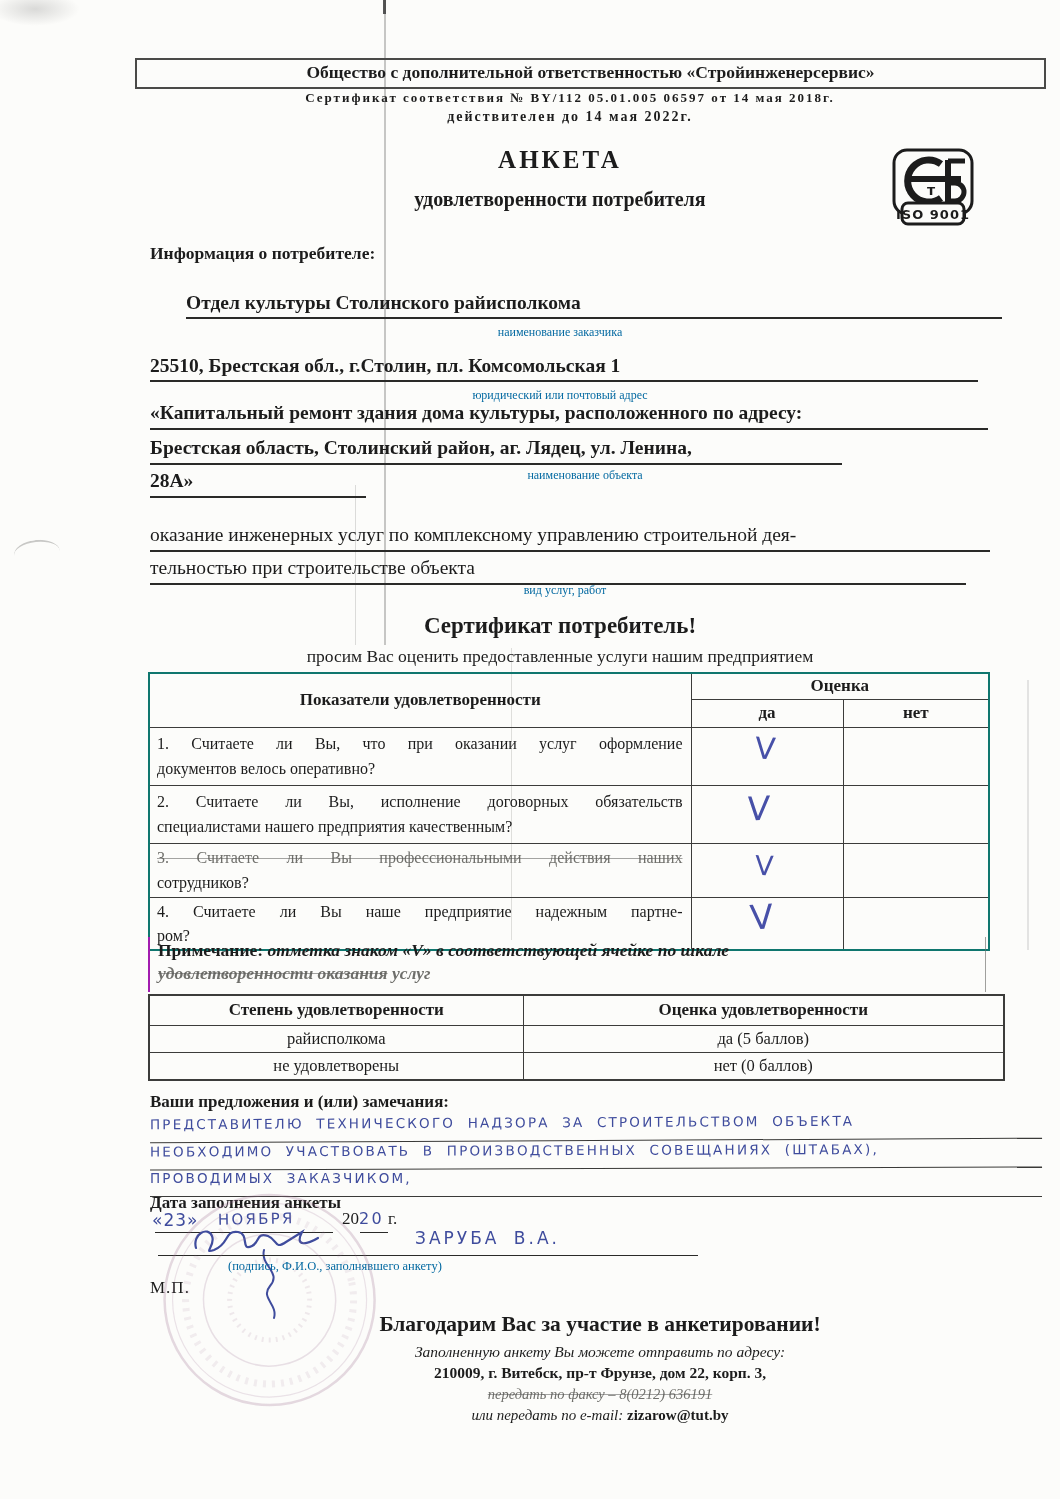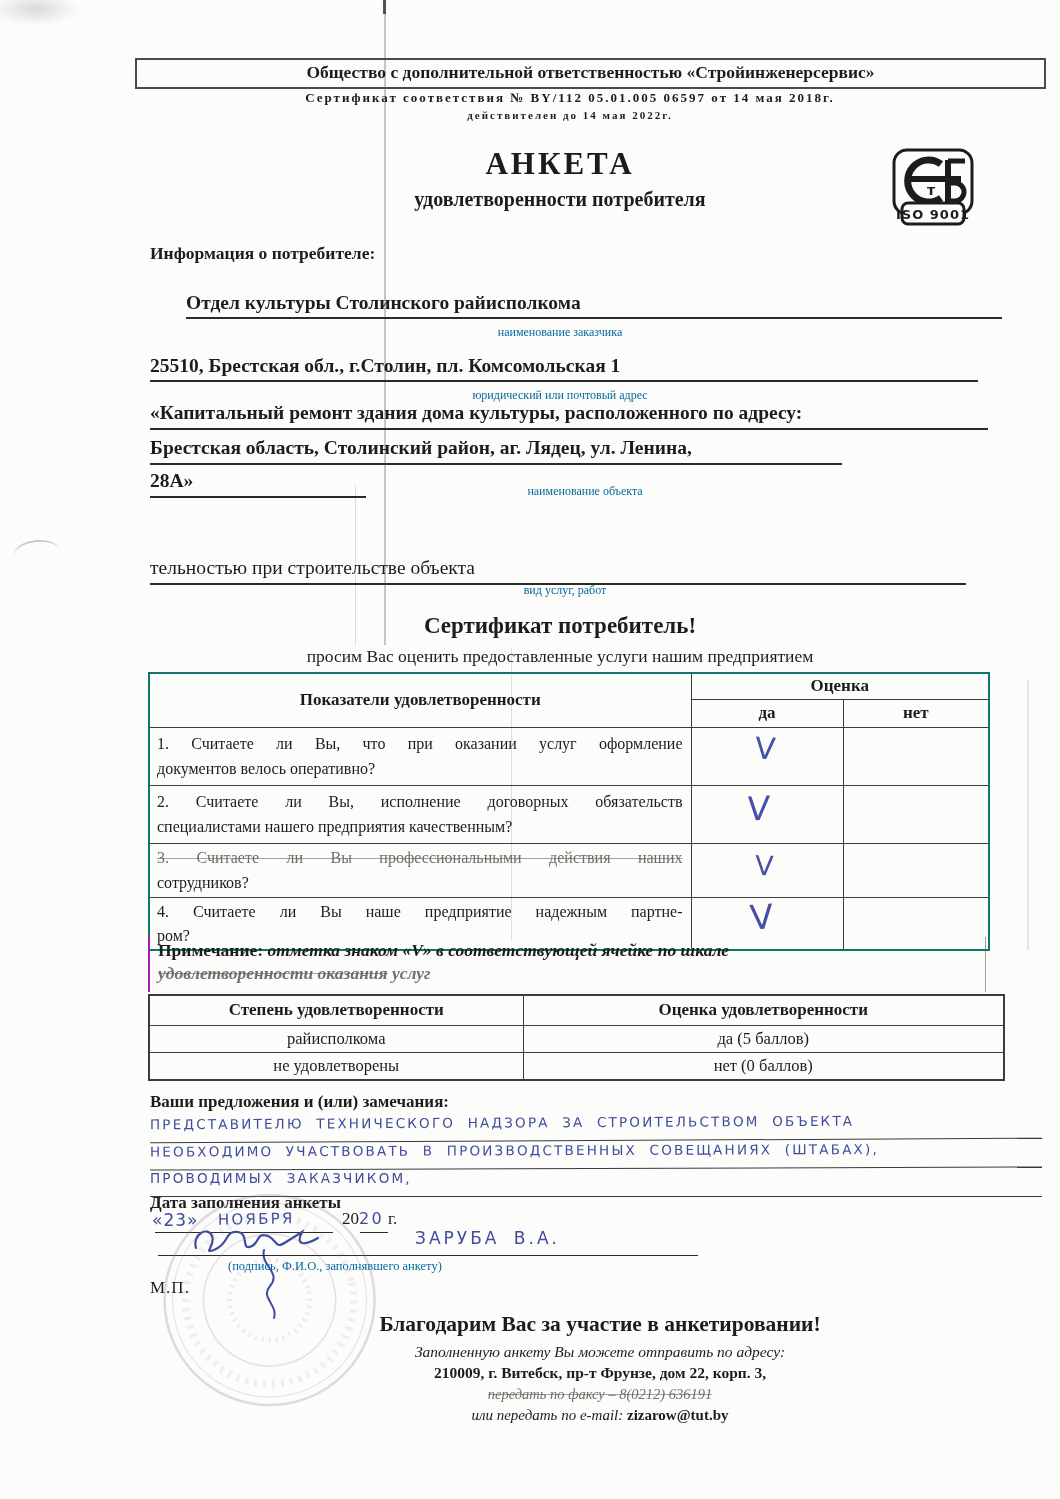--- a/index.html
+++ b/index.html
@@ -47,23 +47,23 @@
   <div class="fold" style="left:383px;top:0;height:14px;background:#444;width:2.5px;opacity:.9;"></div>
   <div class="fold" style="left:355px;top:485px;height:160px;opacity:.3;width:1px;"></div>
   <div class="fold" style="left:511px;top:648px;height:292px;opacity:.28;width:1px;"></div>
   <div class="fold" style="left:1027px;top:680px;height:270px;opacity:.22;"></div>
   <div class="arc" style="left:14px;top:540px;"></div>
 
   <div class="abs" style="left:135px;top:58px;width:907px;height:27px;border:2px solid #4a4a48;">
     <div class="b ctr" style="font-size:17.5px;padding-top:2px;">Общество с дополнительной ответственностью «Стройинженерсервис»</div>
   </div>
   <div class="abs b ctr" style="left:135px;top:90px;width:870px;font-size:13px;letter-spacing:2px;">Сертификат соответствия № BY/112 05.01.005 06597 от 14 мая 2018г.</div>
-  <div class="abs b ctr" style="left:135px;top:109px;width:870px;font-size:11px;letter-spacing:2px;">действителен до 14 мая 2022г.</div>
-
-  <div class="abs b ctr" style="left:135px;top:146px;width:850px;font-size:31px;letter-spacing:3px;">АНКЕТА</div>
+  <div class="abs b ctr" style="left:135px;top:109px;width:870px;font-size:14px;letter-spacing:2px;">действителен до 14 мая 2022г.</div>
+
+  <div class="abs b ctr" style="left:135px;top:146px;width:850px;font-size:25px;letter-spacing:3px;">АНКЕТА</div>
   <div class="abs b ctr" style="left:135px;top:188px;width:850px;font-size:20px;">удовлетворенности потребителя</div>
 
   <div class="abs" style="left:891px;top:147px;width:84px;height:84px;">
     <svg width="84" height="84" viewBox="0 0 84 84">
       <rect x="3" y="3" width="78" height="64" rx="13" fill="none" stroke="#1c1c1c" stroke-width="3"></rect>
       <path d="M50 17 A21 21 0 1 0 50 51" fill="none" stroke="#1c1c1c" stroke-width="7"></path>
       <line x1="16" y1="32" x2="70" y2="32" stroke="#1c1c1c" stroke-width="6"></line>
       <line x1="57" y1="13" x2="57" y2="55" stroke="#1c1c1c" stroke-width="6"></line>
       <line x1="57" y1="14" x2="74" y2="14" stroke="#1c1c1c" stroke-width="5"></line>
       <path d="M57 36 h7 a9 9 0 0 1 0 18 h-7" fill="none" stroke="#1c1c1c" stroke-width="5"></path>
@@ -77,22 +77,23 @@
 
   <div class="abs ul b" style="left:186px;top:292px;width:816px;font-size:19.5px;padding-bottom:3px;">Отдел культуры Столинского райисполкома</div>
   <div class="abs caption ctr" style="left:135px;top:325px;width:850px;">наименование заказчика</div>
 
   <div class="abs ul b" style="left:150px;top:355px;width:828px;font-size:19.5px;padding-bottom:3px;">25510, Брестская обл., г.Столин, пл. Комсомольская  1</div>
   <div class="abs caption ctr" style="left:135px;top:388px;width:850px;">юридический или почтовый адрес</div>
 
   <div class="abs ul b" style="left:150px;top:402px;width:838px;font-size:19.5px;padding-bottom:4px;">«Капитальный ремонт здания дома культуры, расположенного по адресу:</div>
   <div class="abs ul b" style="left:150px;top:437px;width:692px;font-size:19.5px;padding-bottom:4px;">Брестская область, Столинский район, аг. Лядец, ул. Ленина,</div>
   <div class="abs ul b" style="left:150px;top:470px;width:216px;font-size:19.5px;padding-bottom:4px;">28А»</div>
-  <div class="abs caption ctr" style="left:160px;top:484px;width:850px;">наименование объекта</div>
-
+  <div class="abs caption ctr" style="left:160px;top:468px;width:850px;">наименование объекта</div>
+
+  <div class="abs ul" style="left:150px;top:524px;width:840px;font-size:19.5px;padding-bottom:4px;">оказание инженерных услуг по комплексному управлению строительной дея-</div>
   <div class="abs ul" style="left:150px;top:557px;width:816px;font-size:19.5px;padding-bottom:4px;">тельностью при строительстве объекта</div>
   <div class="abs caption ctr" style="left:140px;top:583px;width:850px;">вид услуг, работ</div>
 
   <div class="abs b ctr" style="left:135px;top:613px;width:850px;font-size:23px;">Сертификат потребитель!</div>
   <div class="abs ctr" style="left:135px;top:646px;width:850px;font-size:17.5px;">просим Вас оценить предоставленные услуги нашим предприятием</div>
 
   <table class="t1">
     <colgroup>
         <col style="width:542px">
         <col style="width:152px">

